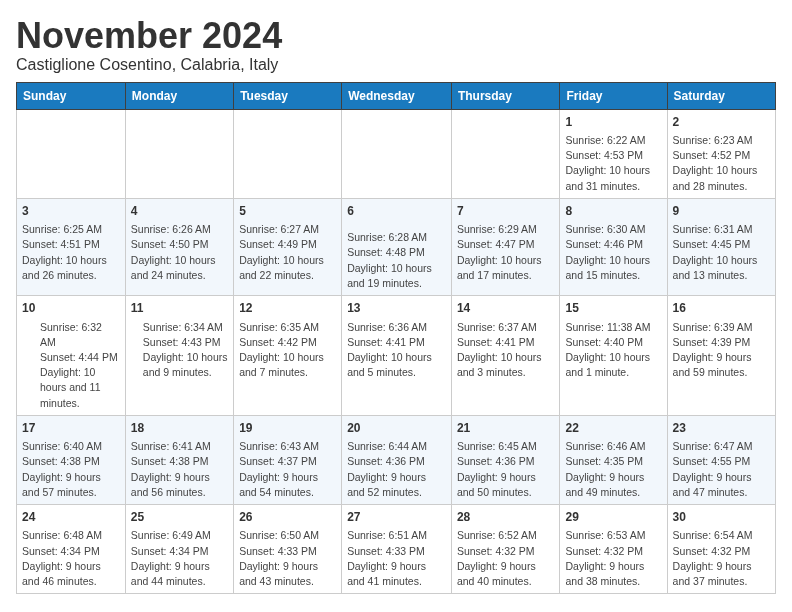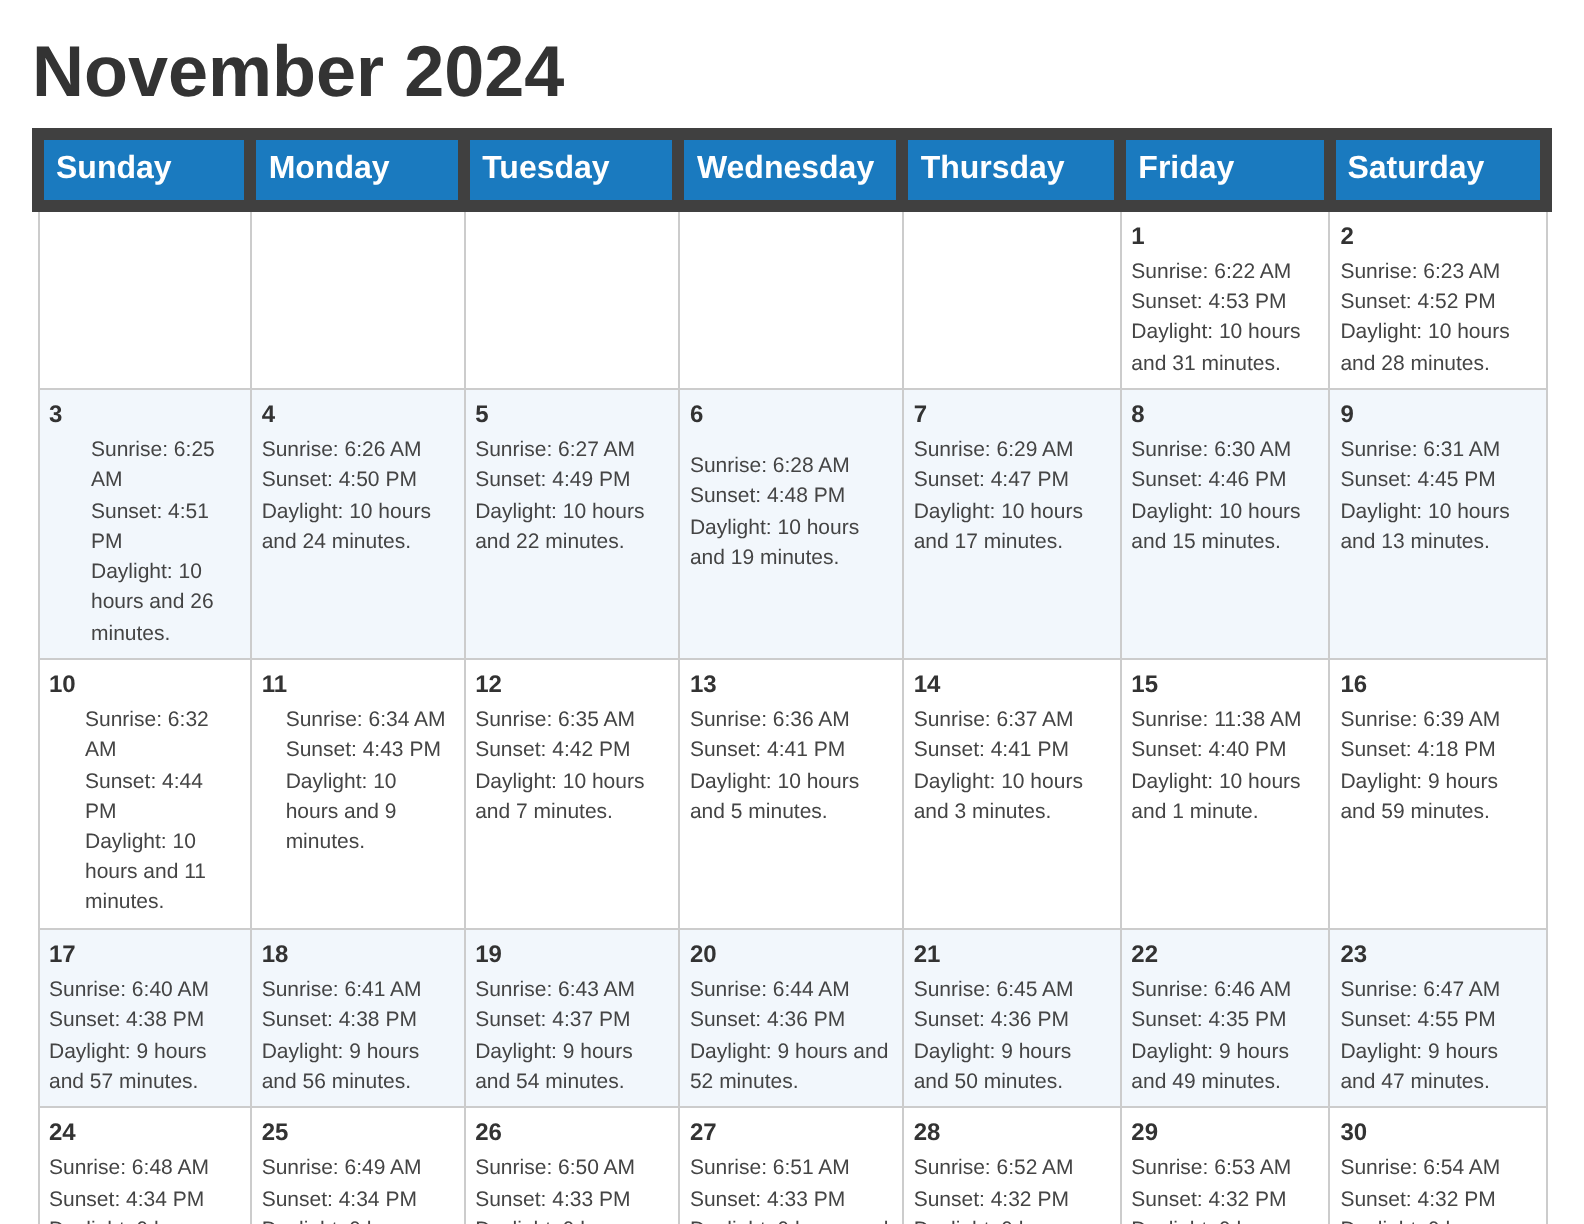--- a/index.html
+++ b/index.html
@@ -51,23 +51,23 @@
     table {
       width: 100%;
       border-collapse: collapse;
       font-size: 11px;
     }
     thead tr th {
       background-color: #1a7abf;
       color: #fff;
       text-align: left;
       padding: 6px 6px;
-      font-size: 16px;
-      font-weight: bold;
-      border: 6px solid #404040;
+      font-size: 12px;
+      font-weight: bold;
+      border: 1px solid #404040;
     }
     tbody tr td {
       border: 1px solid #ccc;
       vertical-align: top;
       padding: 4px 5px;
       width: 113px;
       height: 80px;
       color: #333;
       line-height: 1.45;
     }
@@ -90,20 +90,21 @@
     td.empty {
       background: #fff;
     }
   </style>
 </head>
 <body>
 
 <div class="header">
   <div class="title-block">
     <div class="month-title">November 2024</div>
+    <div class="location-title">Castiglione Cosentino, Calabria, Italy</div>
   </div>
 </div>
 
 <table>
   <thead>
     <tr id="thead-row">
         <th>Sunday</th>
         <th>Monday</th>
         <th>Tuesday</th>
         <th>Wednesday</th>
@@ -128,21 +129,21 @@
         <td>
           <span class="day-num">2</span>
           <div class="day-detail" style="white-space: pre-line;">Sunrise: 6:23 AM
 Sunset: 4:52 PM
 Daylight: 10 hours and 28 minutes.</div>
         </td>
       </tr>
       <tr>
         <td>
           <span class="day-num">3</span>
-          <div class="day-detail" style="white-space: pre-line; margin-left: 21px;">Sunrise: 6:25 AM
+          <div class="day-detail" style="white-space: pre-line;">Sunrise: 6:25 AM
 Sunset: 4:51 PM
 Daylight: 10 hours and 26 minutes.</div>
         </td>
         <td>
           <span class="day-num">4</span>
           <div class="day-detail" style="white-space: pre-line;">Sunrise: 6:26 AM
 Sunset: 4:50 PM
 Daylight: 10 hours and 24 minutes.</div>
         </td>
         <td>
@@ -209,21 +210,21 @@
         </td>
         <td>
           <span class="day-num">15</span>
           <div class="day-detail" style="white-space: pre-line;">Sunrise: 11:38 AM
 Sunset: 4:40 PM
 Daylight: 10 hours and 1 minute.</div>
         </td>
         <td>
           <span class="day-num">16</span>
           <div class="day-detail" style="white-space: pre-line;">Sunrise: 6:39 AM
-Sunset: 4:18 PM
+Sunset: 4:39 PM
 Daylight: 9 hours and 59 minutes.</div>
         </td>
       </tr>
       <tr>
         <td>
           <span class="day-num">17</span>
           <div class="day-detail" style="white-space: pre-line;">Sunrise: 6:40 AM
 Sunset: 4:38 PM
 Daylight: 9 hours and 57 minutes.</div>
         </td>

